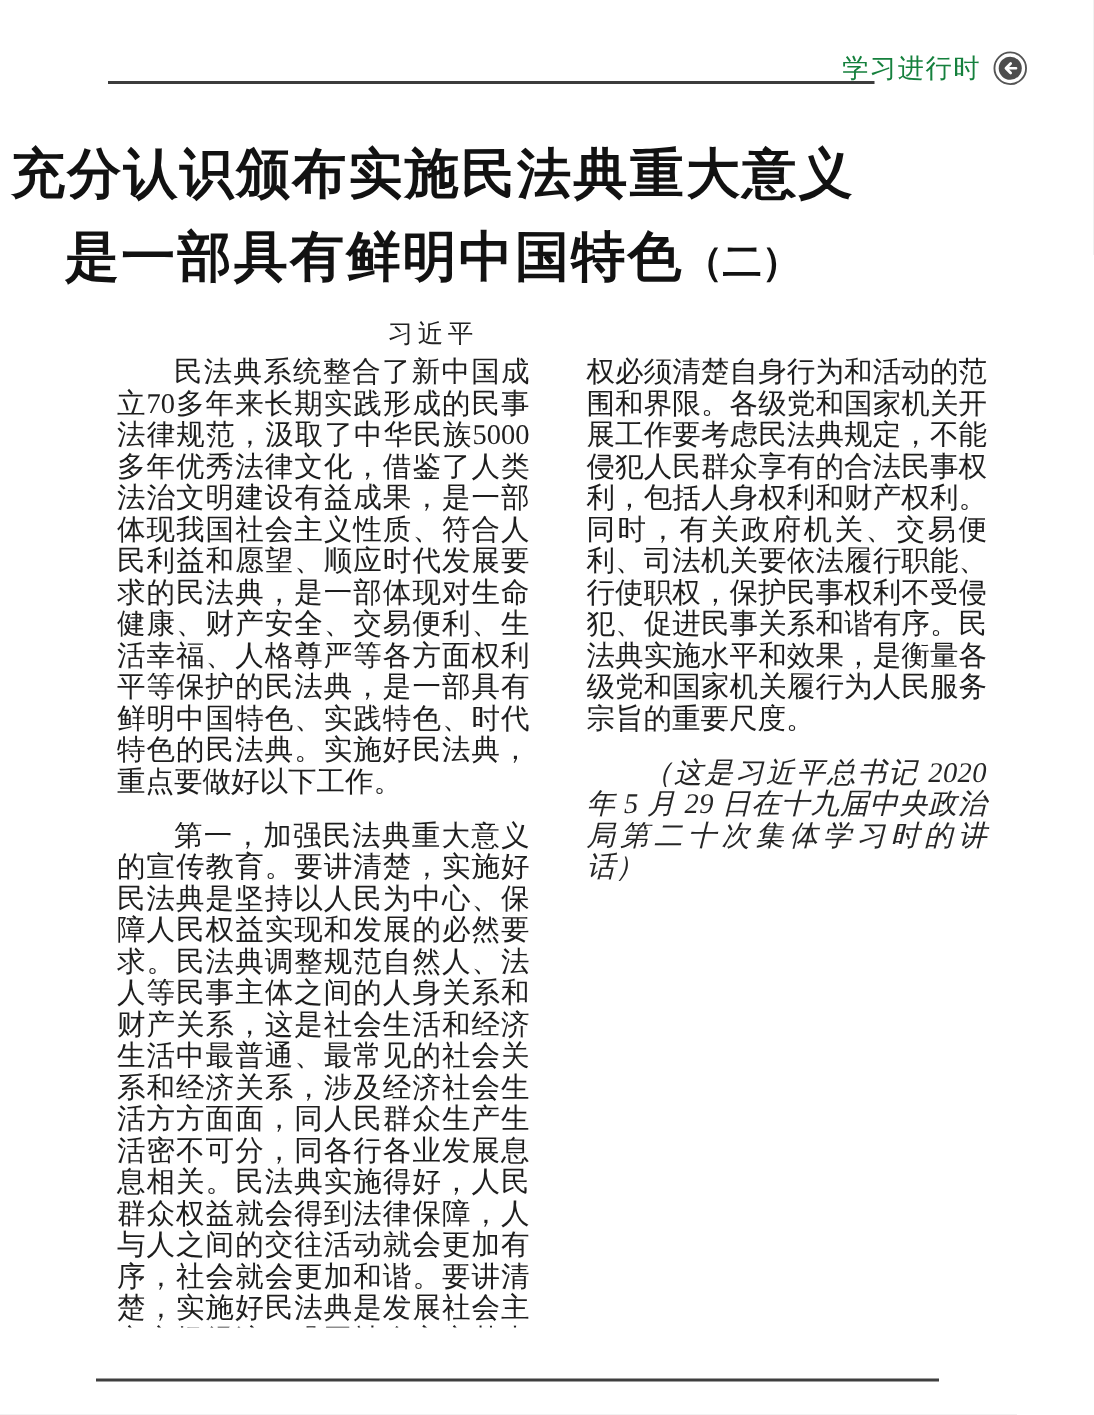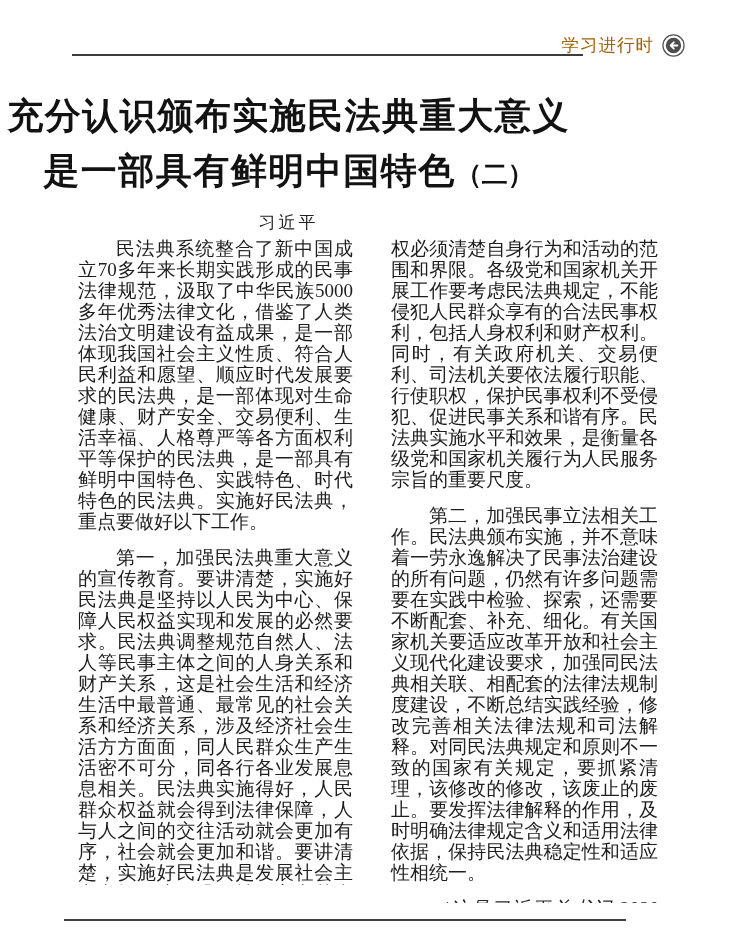--- a/index.html
+++ b/index.html
@@ -5,21 +5,21 @@
   html,body { margin:0; padding:0; background:#e8e8e8; }
   .page {
     position:relative; width:729px; height:943px; margin:0 auto;
     background:#ffffff; overflow:hidden;
     font-family:"Liberation Serif", serif; color:#1e1e1e;
   }
 
   
   .header-rule { position:absolute; left:72px; top:54px; width:511px; height:2px; background:#3c3c3c; }
   .header-right { position:absolute; top:33px; right:44px; display:flex; align-items:center; gap:8px; }
-  .header-label { font-family:Liberation Mono, monospace; font-size:17.5px; color:#a16207; letter-spacing:1px; }
+  .header-label { font-family:Liberation Mono, monospace; font-size:17.5px; color:#15803d; letter-spacing:1px; }
   .header-logo { width:23px; height:23px; display:block; }
 
   
   .title-block { position:absolute; top:88px; left:0; width:577px; text-align:center; }
   .title-line {
     font-family:"Liberation Sans", sans-serif; font-weight:bold; color:#121212;
     font-size:36px; line-height:55px; letter-spacing:1.5px; white-space:nowrap;
   }
   .title-suffix { font-size:26px; letter-spacing:0; }
   .title-author {
@@ -77,21 +77,20 @@
     <div class="title-author">习近平</div>
   </div>
 
   <div class="col col-left">
     <p>民法典系统整合了新中国成立70多年来长期实践形成的民事法律规范，汲取了中华民族5000多年优秀法律文化，借鉴了人类法治文明建设有益成果，是一部体现我国社会主义性质、符合人民利益和愿望、顺应时代发展要求的民法典，是一部体现对生命健康、财产安全、交易便利、生活幸福、人格尊严等各方面权利平等保护的民法典，是一部具有鲜明中国特色、实践特色、时代特色的民法典。实施好民法典，重点要做好以下工作。</p>
     <p>第一，加强民法典重大意义的宣传教育。要讲清楚，实施好民法典是坚持以人民为中心、保障人民权益实现和发展的必然要求。民法典调整规范自然人、法人等民事主体之间的人身关系和财产关系，这是社会生活和经济生活中最普通、最常见的社会关系和经济关系，涉及经济社会生活方方面面，同人民群众生产生活密不可分，同各行各业发展息息相关。民法典实施得好，人民群众权益就会得到法律保障，人与人之间的交往活动就会更加有序，社会就会更加和谐。要讲清楚，实施好民法典是发展社会主义市场经济、巩固社会主义基本经济制度的必然要求。民法典把我国多年来实行社会主义市场经济体制和加强社会主义法治建设取得的一系列重要制度成果用法典的形式确定下来，规范经济生活和经济活动赖以依托的财产关系、交易关系，对坚持和完善社会主义基本经济制度、促进社会主义市场经济繁荣发展具有十分重要的意义。要讲清楚，实施好民法典是提高我们党治国理政水平的必然要求。民法典是全面依法治国的重要制度载体，很多规定同有关国家机关直接相关，直接涉及公民和法人的权利义务关系。国家机关履行职责、行使职</p>
   </div>
 
   <div class="col col-right">
     <p class="no-indent">权必须清楚自身行为和活动的范围和界限。各级党和国家机关开展工作要考虑民法典规定，不能侵犯人民群众享有的合法民事权利，包括人身权利和财产权利。同时，有关政府机关、交易便利、司法机关要依法履行职能、行使职权，保护民事权利不受侵犯、促进民事关系和谐有序。民法典实施水平和效果，是衡量各级党和国家机关履行为人民服务宗旨的重要尺度。</p>
-    <p>第二，加强民事立法相关工作。民法典颁布实施，并不意味着一劳永逸解决了民事法治建设的所有问题，仍然有许多问题需要在实践中检验、探索，还需要不断配套、补充、细化。有关国家机关要适应改革开放和社会主义现代化建设要求，加强同民法典相关联、相配套的法律法规制度建设，不断总结实践经验，修改完善相关法律法规和司法解释。对同民法典规定和原则不一致的国家有关规定，要抓紧清理，该修改的修改，该废止的废止。要发挥法律解释的作用，及时明确法律规定含义和适用法律依据，保持民法典稳定性和适应性相统一。</p>
     <p class="note">（这是习近平总书记 2020 年 5 月 29 日在十九届中央政治局第二十次集体学习时的讲话）</p>
 
   </div>
 
   <div class="footer-rule"></div>
   <div class="footer-meta">
     <span class="footer-issue">2020.09</span>
     <span class="footer-journal">前进论坛</span>
     <span class="page-badge">25</span>
   </div>

